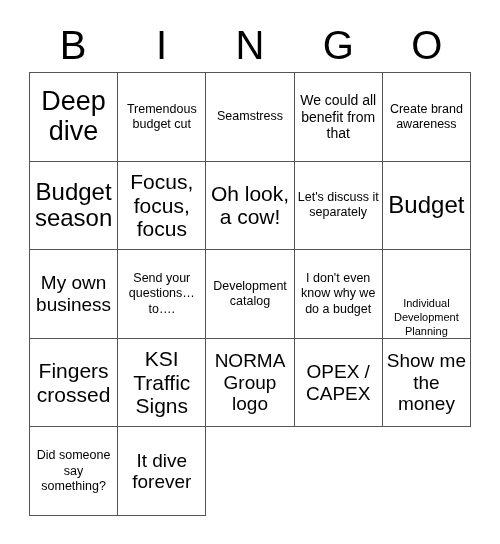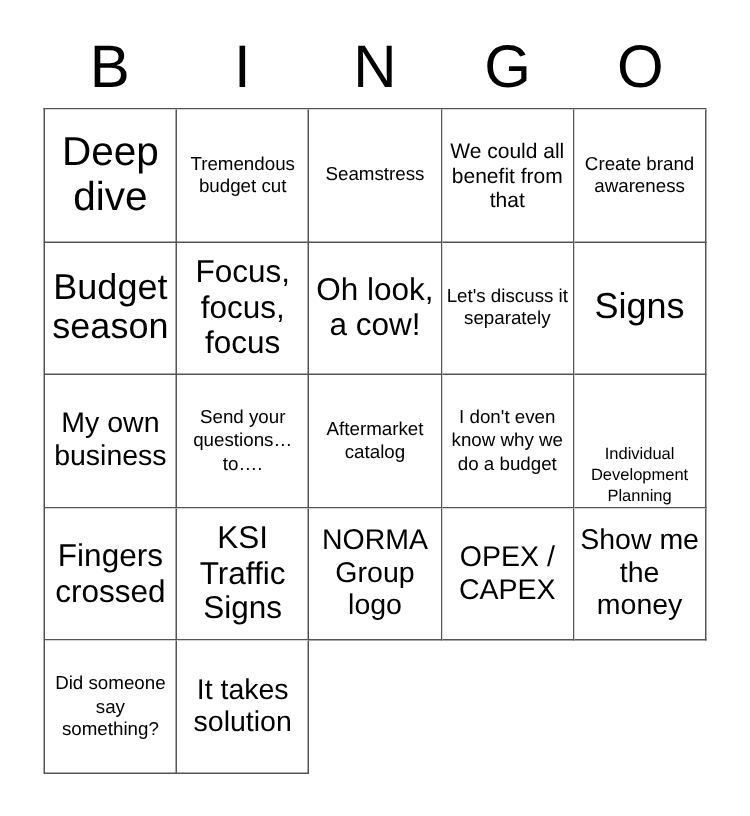--- a/index.html
+++ b/index.html
@@ -124,30 +124,30 @@
       <div class="cell fs-lg">
         <span class="cell-text">Focus, focus, focus</span>
       </div>
       <div class="cell fs-lg">
         <span class="cell-text">Oh look, a cow!</span>
       </div>
       <div class="cell fs-xs">
         <span class="cell-text">Let's discuss it separately</span>
       </div>
       <div class="cell fs-xl">
-        <span class="cell-text">Signs</span>
+        <span class="cell-text">Budget</span>
       </div>
       <div class="cell fs-md">
         <span class="cell-text">My own business</span>
       </div>
       <div class="cell fs-xs">
         <span class="cell-text">Send your questions… to….</span>
       </div>
       <div class="cell fs-xs">
-        <span class="cell-text">Aftermarket catalog</span>
+        <span class="cell-text">Development catalog</span>
       </div>
       <div class="cell fs-xs">
         <span class="cell-text">I don't even know why we do a budget</span>
       </div>
       <div class="cell fs-xxs">
         <span class="cell-text">Individual Development Planning</span>
       </div>
       <div class="cell fs-lg">
         <span class="cell-text">Fingers crossed</span>
       </div>
@@ -160,17 +160,17 @@
       <div class="cell fs-md">
         <span class="cell-text">OPEX / CAPEX</span>
       </div>
       <div class="cell fs-md">
         <span class="cell-text">Show me the money</span>
       </div>
       <div class="cell fs-xs">
         <span class="cell-text">Did someone say something?</span>
       </div>
       <div class="cell fs-md">
-        <span class="cell-text">It takes solution</span>
+        <span class="cell-text">It dive forever</span>
       </div>
     </div>
 
 </div>
 
 </body></html>

